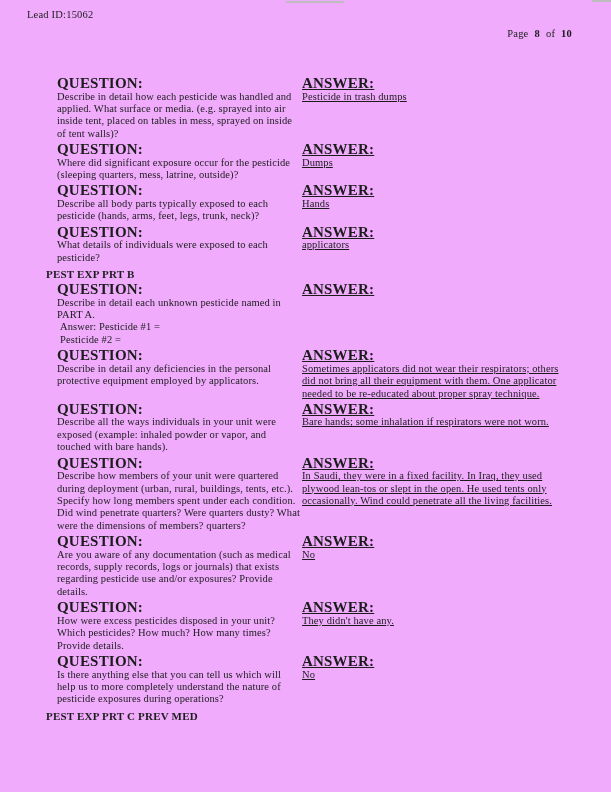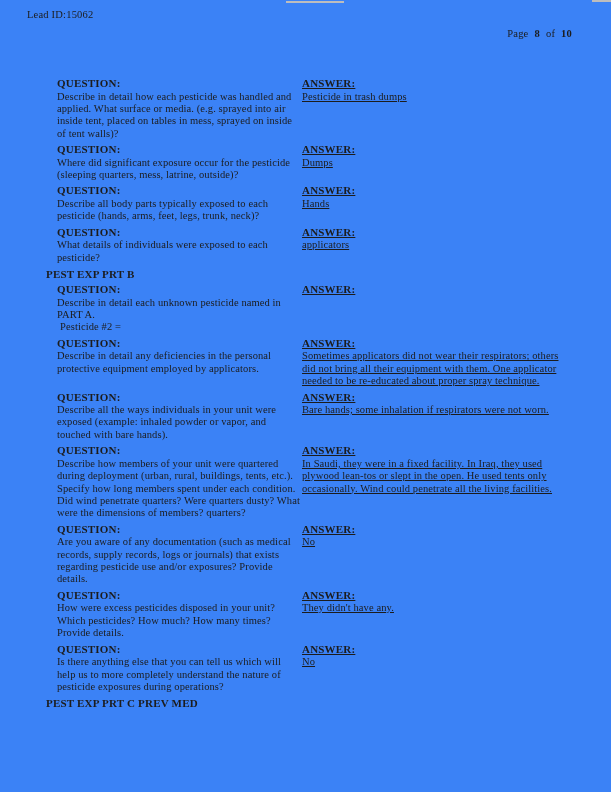--- a/index.html
+++ b/index.html
@@ -4,21 +4,21 @@
 <style>
   html, body {
     margin: 0;
     padding: 0;
     background: #e8e8e8;
   }
   .page {
     position: relative;
     width: 611px;
     height: 792px;
-    background: #3b82f6;
+    background: #f0abfc;
     font-family: "Liberation Serif", serif;
     color: #1c1c1c;
     overflow: hidden;
     margin: 0 auto;
   }
   
   .artifact {
     position: absolute;
     background: #bdbdbd;
   }
@@ -55,21 +55,21 @@
   }
   .qa-row {
     display: flex;
     align-items: flex-start;
     margin-bottom: 3px;
   }
   .q-cell { width: 245px; flex: 0 0 245px; }
   .a-cell { flex: 1 1 auto; padding-left: 0; text-decoration: underline; }
   .qa-heading {
     font-weight: bold;
-    font-size: 11px;
+    font-size: 15px;
     line-height: 13.5px;
     letter-spacing: 0.2px;
   }
   .qa-text {
     font-size: 10.5px;
     line-height: 12.4px;
     letter-spacing: 0.1px;
   }
   .extra-line { padding-left: 3px; }
   .section-heading {
@@ -141,20 +141,21 @@
     </div>
   </div>
 
   <div class="section-heading">PEST EXP PRT B</div>
 
   <div class="qa-row">
     <div class="q-cell">
       <div class="qa-heading">QUESTION:</div>
       <div class="qa-text">Describe in detail each unknown pesticide named in PART A.</div>
       <div>
+            <div class="qa-text extra-line">Answer:  Pesticide #1 =</div>
             <div class="qa-text extra-line">Pesticide #2 =</div>
           </div>
     </div>
     <div class="a-cell">
       <div class="qa-heading">ANSWER:</div>
     </div>
   </div>
 
   <div class="qa-row">
     <div class="q-cell">

